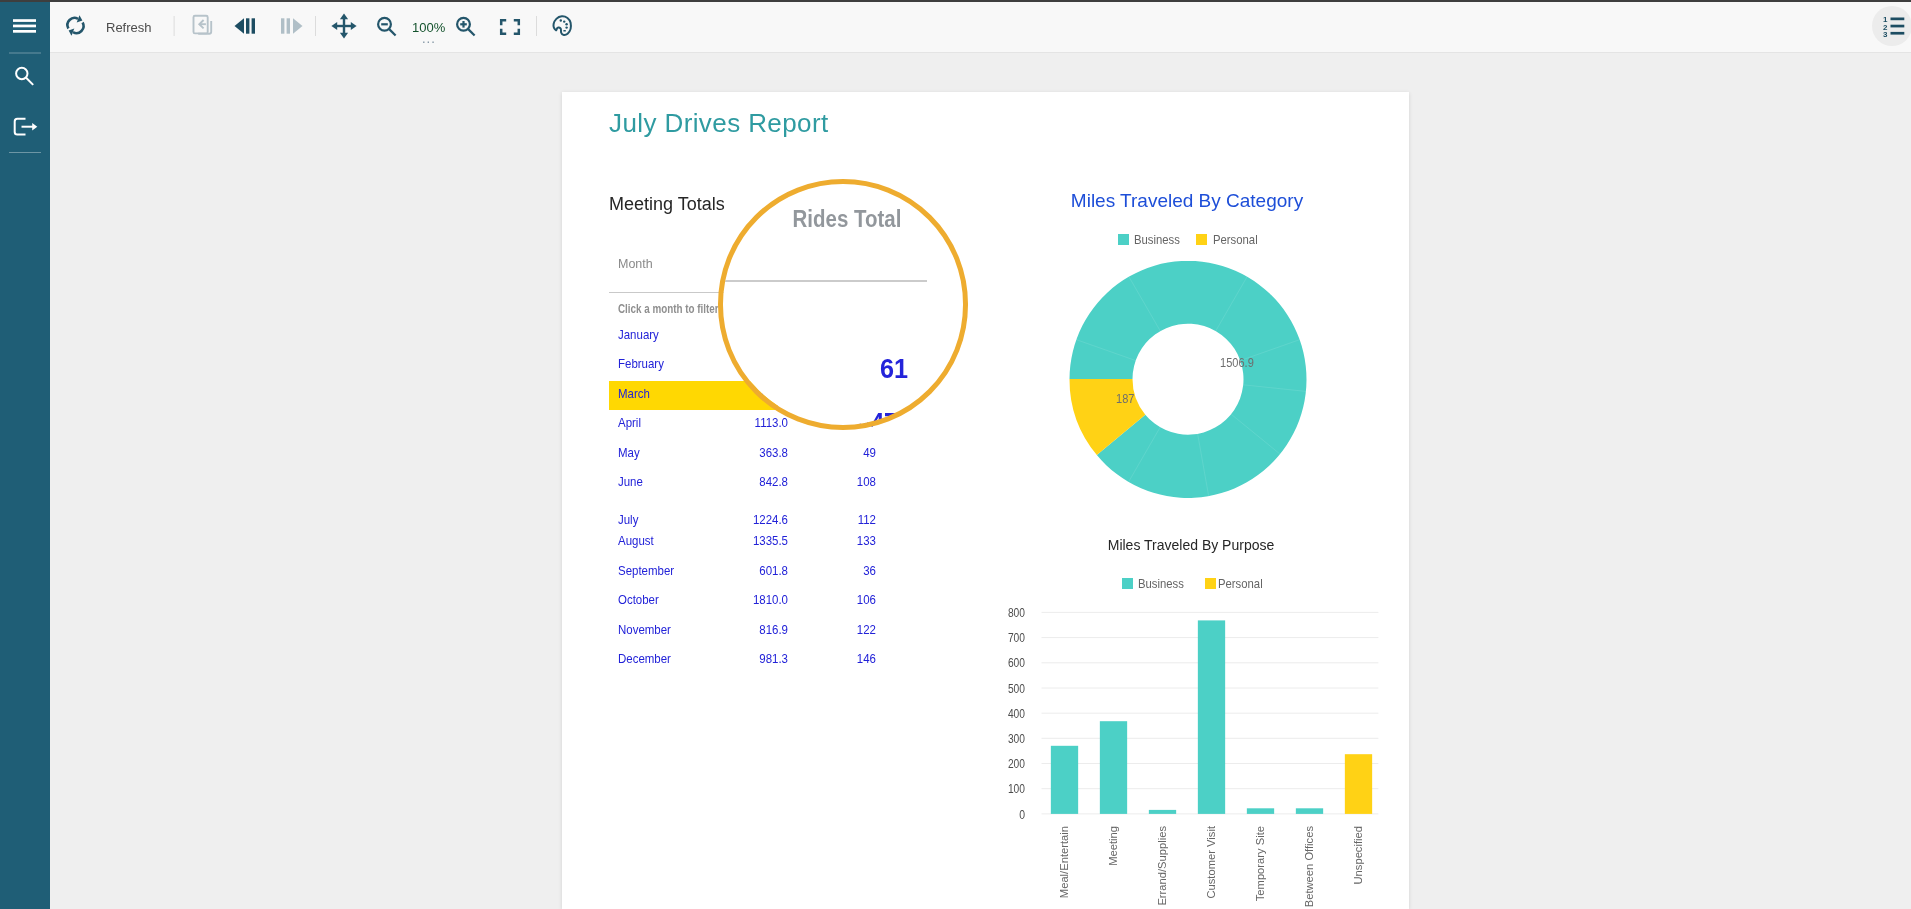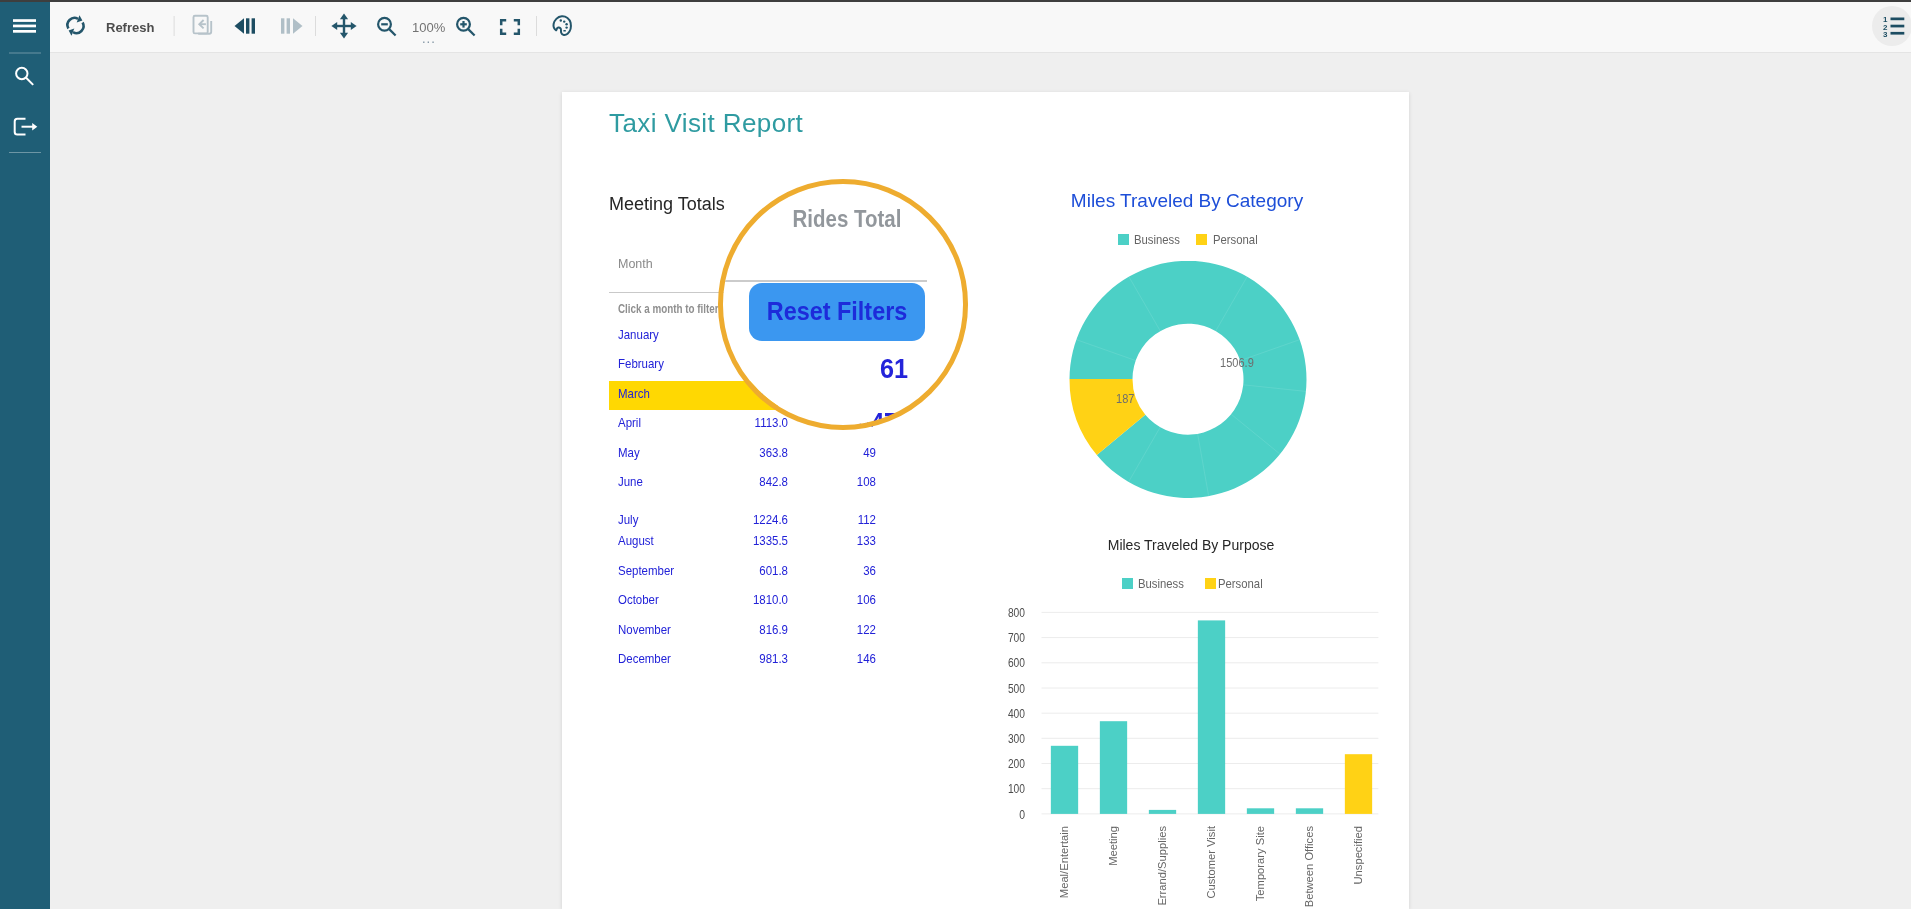--- a/index.html
+++ b/index.html
@@ -89,22 +89,22 @@
   <circle cx="1842" cy="24" r="20" fill="#ececec"></circle>
   <g fill="#1d4d62">
     <rect x="1840.5" y="15.5" width="13.8" height="2.7"></rect>
     <rect x="1840.5" y="22.7" width="13.8" height="2.7"></rect>
     <rect x="1840.5" y="29.9" width="13.8" height="2.7"></rect>
     <text x="1833" y="20.3" font-size="8" font-weight="bold" font-family="Liberation Sans">1</text>
     <text x="1833" y="27.5" font-size="8" font-weight="bold" font-family="Liberation Sans">2</text>
     <text x="1833" y="34.7" font-size="8" font-weight="bold" font-family="Liberation Sans">3</text>
   </g>
 </svg>
-<div class="abs" style="left:106px;top:19.5px;font-size:13px;color:#4c4c4c;font-weight:bold;">Refresh</div>
-<div class="abs" style="left:412px;top:19.5px;width:30px;font-size:13px;color:#737373;">100%</div>
+<div class="abs" style="left:106px;top:19.5px;font-size:13px;color:#4c4c4c;">Refresh</div>
+<div class="abs" style="left:412px;top:19.5px;width:30px;font-size:13px;color:#14532d;">100%</div>
 <div class="abs" style="left:422px;top:31px;font-size:13px;color:#7f93a2;letter-spacing:1px;">...</div>
 
 <div class="abs" id="sidebar" style="left:0;top:2px;width:50px;height:907px;background:#1f5e76;"></div>
 <svg class="abs" style="left:0;top:2px;" width="50" height="907" viewBox="0 0 50 907">
 
   <g fill="#ffffff">
     <rect x="13" y="17.2" width="23" height="2.7"></rect>
     <rect x="13" y="22.6" width="23" height="2.7"></rect>
     <rect x="13" y="28.0" width="23" height="2.7"></rect>
   </g>
@@ -118,21 +118,21 @@
   <g stroke="#ffffff" stroke-width="2" fill="none">
     <path d="M 25.5 116.8 h -8.2 a 2.6 2.6 0 0 0 -2.6 2.6 v 10.6 a 2.6 2.6 0 0 0 2.6 2.6 h 8.2"></path>
     <path d="M 21.5 124.7 h 12.5"></path>
   </g>
   <polygon points="37.3,124.7 32.2,121 32.2,128.4" fill="#ffffff"></polygon>
   <rect x="9" y="150" width="32" height="1" fill="rgba(255,255,255,0.35)"></rect>
 </svg>
 
 <div class="abs" id="card" style="left:562px;top:92px;width:847px;height:817px;background:#ffffff;box-shadow:0 1px 4px rgba(0,0,0,0.12);"></div>
 
-<div class="abs" style="left:609px;top:108px;font-size:26px;letter-spacing:0.4px;color:#2f9ba1;white-space:nowrap;">Taxi Visit Report</div>
+<div class="abs" style="left:609px;top:108px;font-size:26px;letter-spacing:0.4px;color:#2f9ba1;white-space:nowrap;">July Drives Report</div>
 <div class="abs" style="left:609px;top:193.5px;font-size:18px;color:#262626;white-space:nowrap;">Meeting Totals</div>
 <div class="abs" style="left:618px;top:256.5px;font-size:12.5px;color:#8a8a8a;">Month</div>
 <div class="abs" style="left:609px;top:292px;width:297px;height:1px;background:#c9c9c9;"></div>
 <div class="abs" style="left:618px;top:301.8px;font-size:12px;font-weight:700;color:#8f8f8f;transform:scaleX(0.82);transform-origin:left top;white-space:nowrap;">Click a month to filter</div>
 
 <div class="abs" style="left:608.8px;top:380.8px;width:169px;height:29.4px;background:#ffd802;"></div>
 <div id="tablerows">
   <div class="row" style="top:327.0px;">
       <span class="m">January</span>
       <span class="v1">655.1</span>
@@ -269,17 +269,16 @@
     <text transform="translate(215.2,226) rotate(-90)">Customer Visit</text>
     <text transform="translate(264.2,226) rotate(-90)">Temporary Site</text>
     <text transform="translate(313.2,226) rotate(-90)">Between Offices</text>
     <text transform="translate(362.2,226) rotate(-90)">Unspecified</text>
   </g>
 </svg>
 
 <div class="abs" style="left:722.5px;top:184.3px;width:240.6px;height:240.6px;border-radius:50%;background:#ffffff;overflow:hidden;">
   <div class="abs" style="left:124px;top:21.7px;transform:translateX(-50%) scaleX(0.89);font-size:23px;font-weight:bold;color:#92979c;white-space:nowrap;">Rides Total</div>
   <div class="abs" style="left:0;top:96.1px;width:204px;height:1.2px;background:#cbcbcb;"></div>
-  <div class="abs" style="left:26.6px;top:99.2px;width:176px;height:57.4px;border-radius:13px;background:#3b97f0;text-align:center;line-height:57.4px;"><span style="display:inline-block;transform:scaleX(0.9);font-size:26px;font-weight:bold;color:#1d2bda;white-space:nowrap;">Reset Filters</span></div>
   <div class="abs" style="left:135.6px;top:168.6px;width:50px;text-align:right;transform:scaleX(0.9);transform-origin:right center;font-size:28px;font-weight:bold;color:#2424da;">61</div>
 </div>
 <div class="abs" style="left:871px;top:406.5px;width:46px;height:30px;clip-path:circle(121.9px at -28.2px -101.9px);font-size:28px;font-weight:bold;color:#2424da;"><span style="display:inline-block;transform:scaleX(0.84);transform-origin:left top;">47</span></div>
 <div class="abs" style="left:717.5px;top:179.3px;width:250.6px;height:250.6px;border-radius:50%;border:5.3px solid #eeac2f;"></div>
 
 </body></html>

